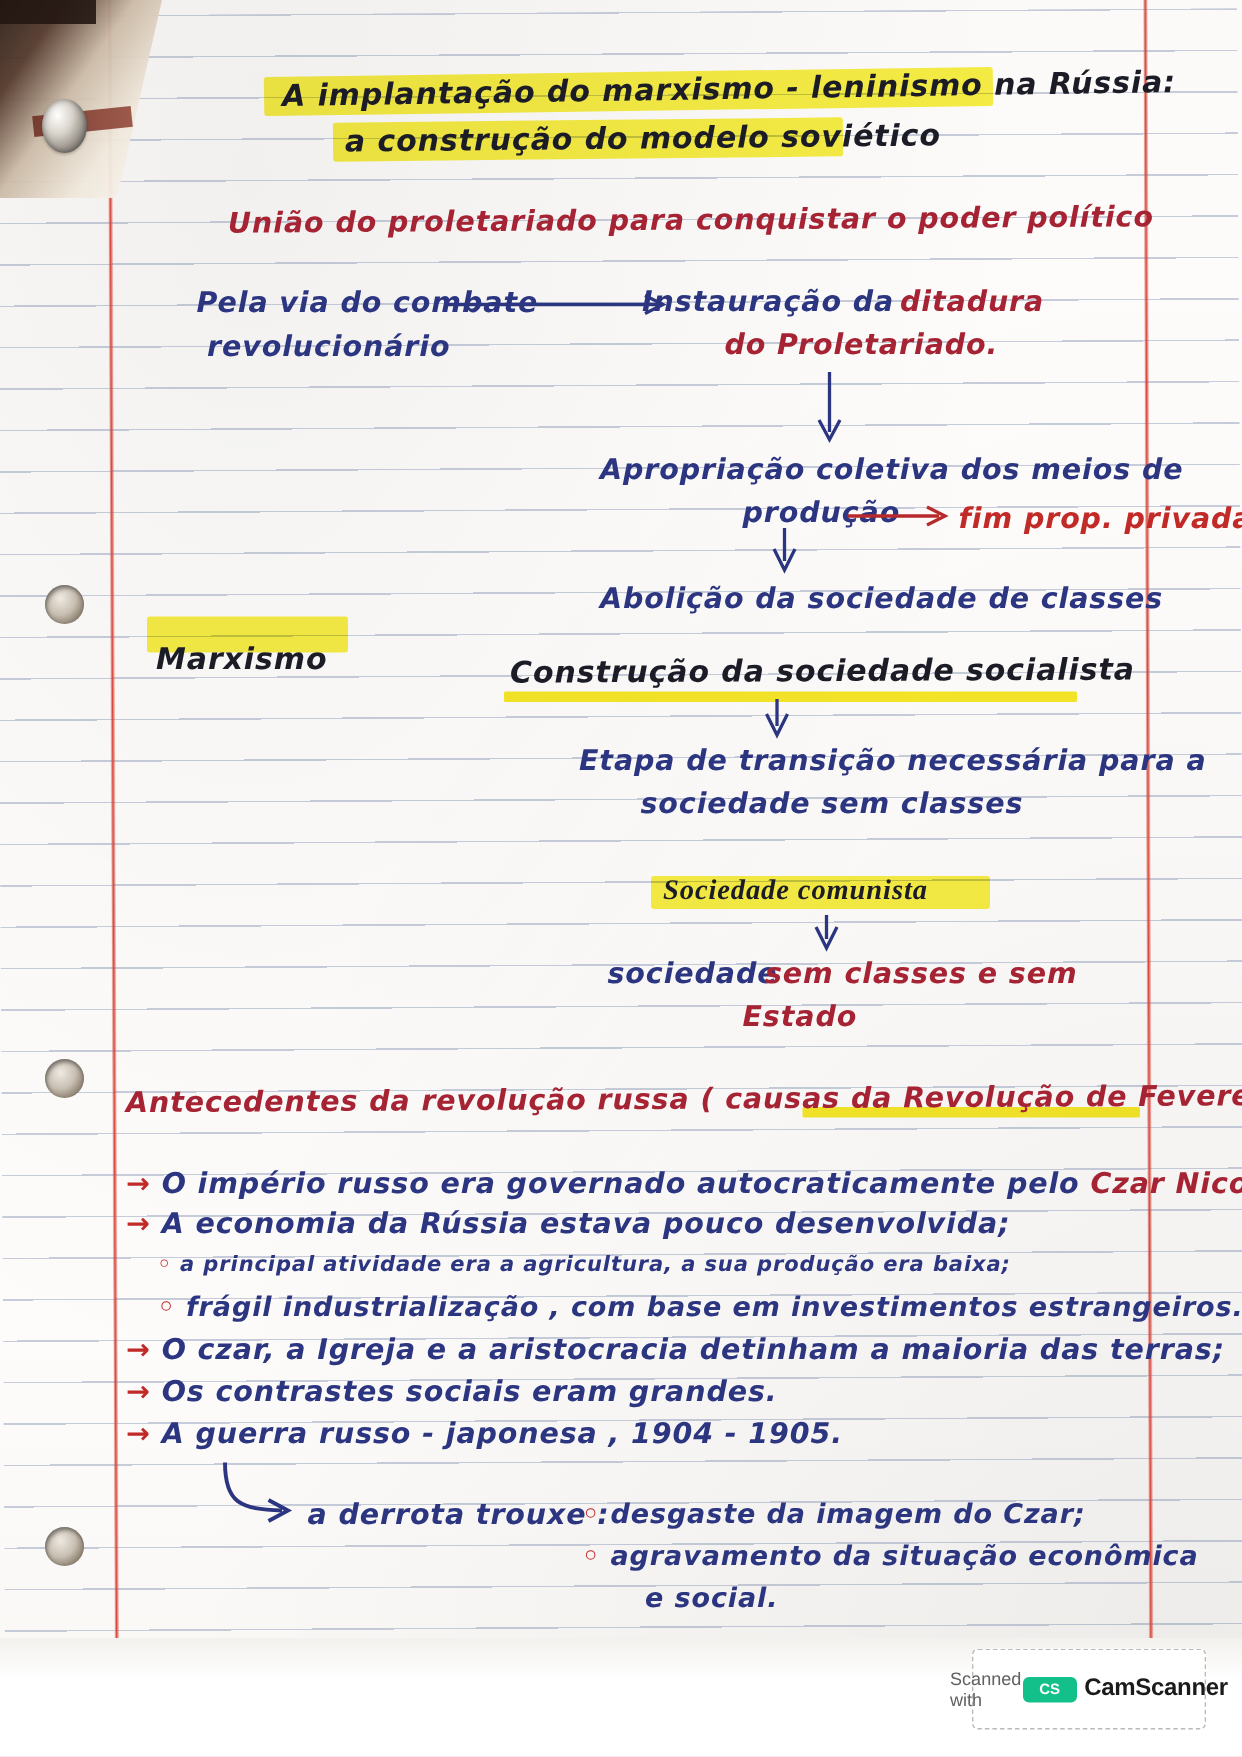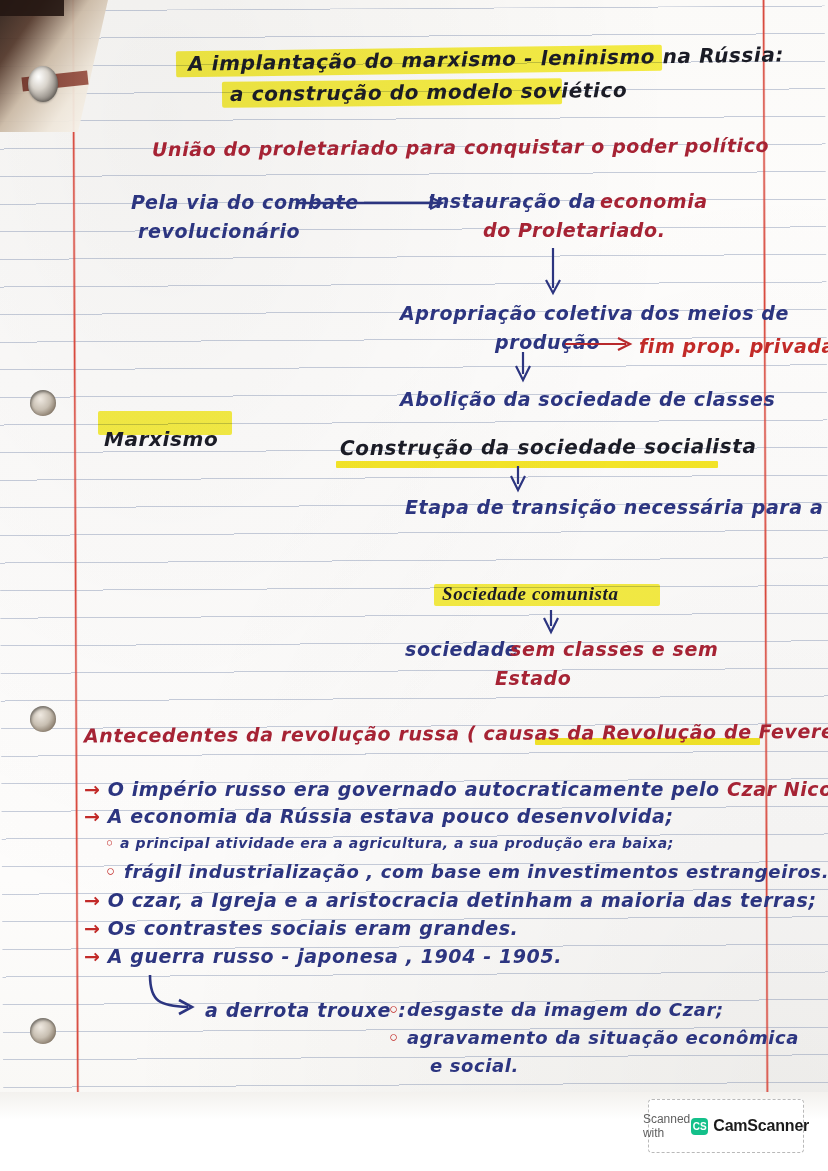--- a/index.html
+++ b/index.html
@@ -159,21 +159,21 @@
     justify-content: center;
     gap: 1px;
   }
   .wm-top {
     font-family: "Liberation Sans", sans-serif;
     font-size: 12px;
     color: #5f5f5f;
   }
   .wm-row { display: flex; align-items: center; gap: 5px; }
   .wm-badge {
-    width: 17px; height: 17px;
+    width: 36px; height: 17px;
     border-radius: 4px;
     background: #14c08a;
     color: #ffffff;
     font-family: "Liberation Sans", sans-serif;
     font-size: 10px;
     font-weight: bold;
     display: flex; align-items: center; justify-content: center;
   }
   .wm-name {
     font-family: "Liberation Sans", sans-serif;
@@ -210,33 +210,34 @@
 
   <div class="hw ink-dark" style="left:188px; top:48px; font-size:20px; transform:rotate(-0.9deg);">A implantação do marxismo - leninismo na Rússia:</div>
   <div class="hw ink-dark" style="left:230px; top:81px; font-size:20px; transform:rotate(-0.6deg);">a construção do modelo soviético</div>
 
   <div class="hw ink-red" style="left:152px; top:137px; font-size:19px; transform:rotate(-0.4deg);">União do proletariado para conquistar o poder político</div>
 
   <div class="hw ink-blue" style="left:131px; top:192px;">Pela via do combate</div>
   <div class="hw ink-blue" style="left:138px; top:221px;">revolucionário</div>
 
   <div class="hw ink-blue" style="left:428px; top:191px;">Instauração da</div>
-  <div class="hw ink-red" style="left:600px; top:191px;">economia</div>
+  <div class="hw ink-red" style="left:600px; top:191px;">ditadura</div>
   <div class="hw ink-red" style="left:483px; top:220px;">do Proletariado.</div>
 
   <div class="hw ink-blue" style="left:400px; top:303px;">Apropriação coletiva dos meios de</div>
   <div class="hw ink-blue" style="left:495px; top:332px;">produção</div>
   <div class="hw ink-redbright" style="left:639px; top:336px;">fim prop. privada</div>
 
   <div class="hw ink-blue" style="left:400px; top:389px;">Abolição da sociedade de classes</div>
 
   <div class="hw ink-dark" style="left:104px; top:428px; font-size:20px;">Marxismo</div>
 
   <div class="hw ink-dark" style="left:340px; top:436px; font-size:20px; transform:rotate(-0.3deg);">Construção da sociedade socialista</div>
-  <div class="hw ink-blue" style="left:405px; top:497px;">Etapa de transição necessária para a</div>
+  <div class="hw ink-blue" style="left:386px; top:497px;">Etapa de transição necessária para a</div>
+  <div class="hw ink-blue" style="left:427px; top:526px;">sociedade sem classes</div>
 
   <div class="hw ink-dark" style="left:442px; top:583px; font-size:19px;font-family:Liberation Serif, serif;">Sociedade comunista</div>
   <div class="hw ink-blue" style="left:405px; top:639px;">sociedade</div>
   <div class="hw ink-red" style="left:510px; top:639px;">sem classes e sem</div>
   <div class="hw ink-red" style="left:495px; top:668px;">Estado</div>
 
   <div class="hw ink-red" style="left:84px; top:723px; font-size:19px; transform:rotate(-0.35deg);">
     <span>Antecedentes da revolução russa ( causas da </span><span>Revolução de Fevereiro)</span>
   </div>
 

